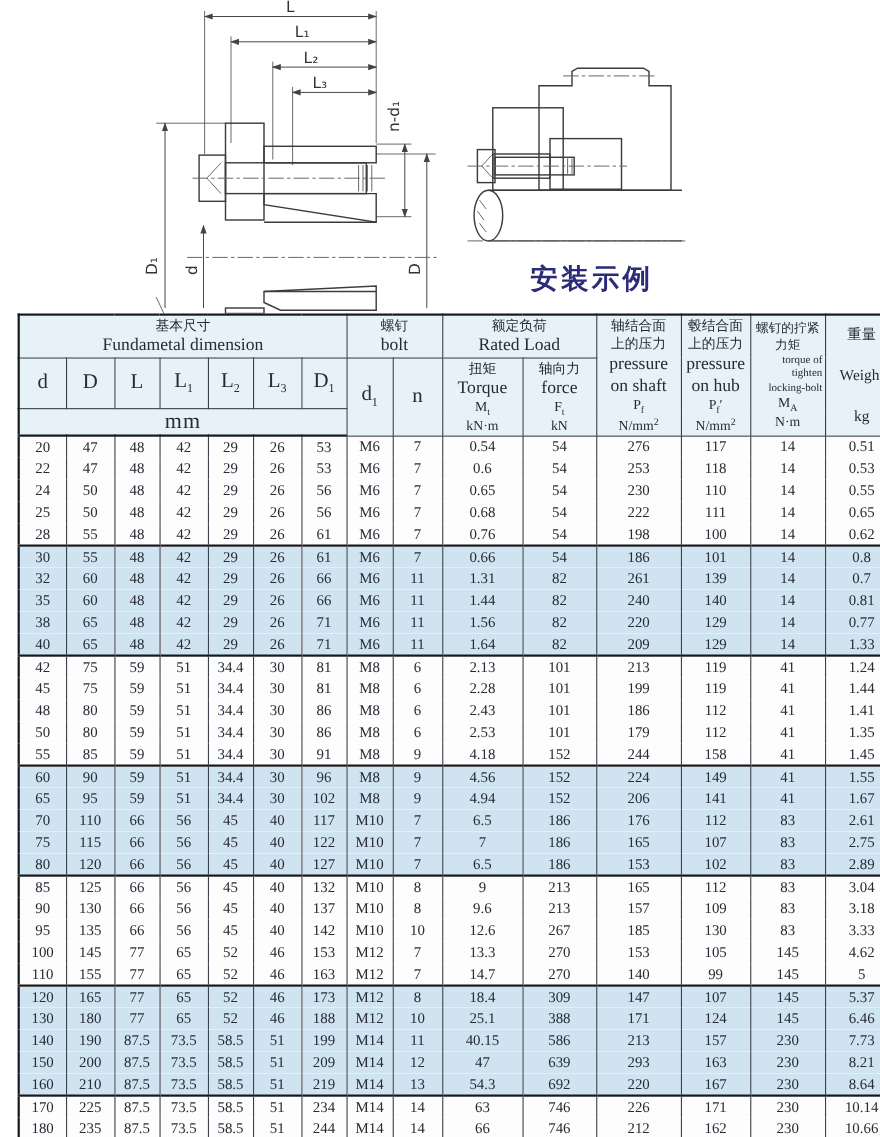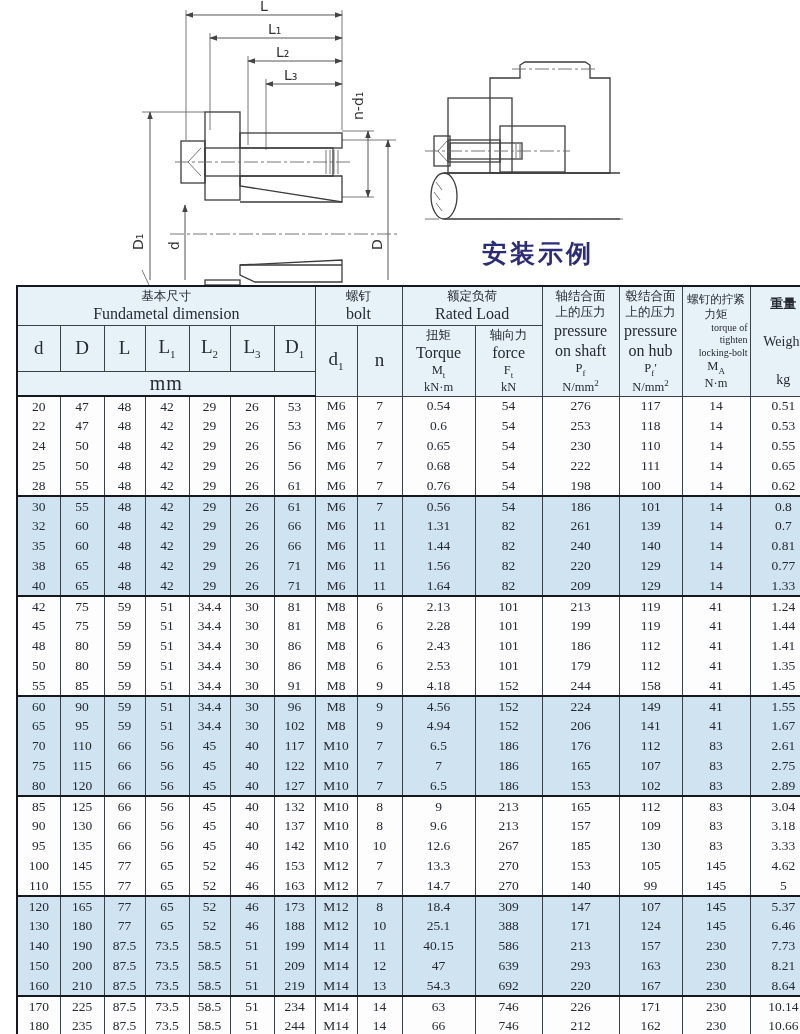--- a/index.html
+++ b/index.html
@@ -23,21 +23,21 @@
   tbody tr.shaded td{background:var(--stripe_bg);}
   tbody tr.group-start td{border-top:2px solid var(--border_thick);}
   .zh{font-size:12.5px;line-height:1.3;}
   .en{font-size:16px;line-height:1.25;}
   .en-sm{font-size:10px;line-height:1.25;text-align:right;}
   .sym{font-size:19px;line-height:1.1;}
   .sym sub,.sym-inline sub{font-size:11px;}
   .tall{font-size:12px;line-height:1.18;padding:1px 2px;}
   .tall .formula{font-size:12.5px;}
   .weight-cell{height:106px;display:flex;flex-direction:column;justify-content:space-between;padding:8px 0 6px 0;align-items:center;}
-  .weight-cell .zh{font-size:13px;font-weight:bold;}
+  .weight-cell .zh{font-size:13px;}
   .weight-cell .en{font-size:14px;}
   .mm-cell{font-size:20px;letter-spacing:1px;margin-top:20px;}
   sub{font-size:9px;} sup{font-size:9px;}
   
   .oline{fill:none;stroke:#3c3c3c;stroke-width:1.3;}
   .thin{fill:none;stroke:#555;stroke-width:0.8;}
   .dim{stroke:#444;stroke-width:0.9;fill:none;}
   .cl{stroke:#666;stroke-width:0.9;fill:none;stroke-dasharray:14 3 3 3;}
   .dimtxt{font-family:"DejaVu Sans","Liberation Sans",sans-serif;font-size:14px;fill:#333;}
   .caption{font-family:"DejaVu Sans","Liberation Sans",sans-serif;font-size:25px;font-weight:bold;fill:var(--caption);letter-spacing:3px;}
@@ -340,21 +340,21 @@
           <tr class="shaded group-start">
             <td>30</td>
             <td>55</td>
             <td>48</td>
             <td>42</td>
             <td>29</td>
             <td>26</td>
             <td>61</td>
             <td>M6</td>
             <td>7</td>
-            <td>0.56</td>
+            <td>0.66</td>
             <td>54</td>
             <td>186</td>
             <td>101</td>
             <td>14</td>
             <td>0.8</td>
           </tr>
           <tr class="shaded">
             <td>32</td>
             <td>60</td>
             <td>48</td>

